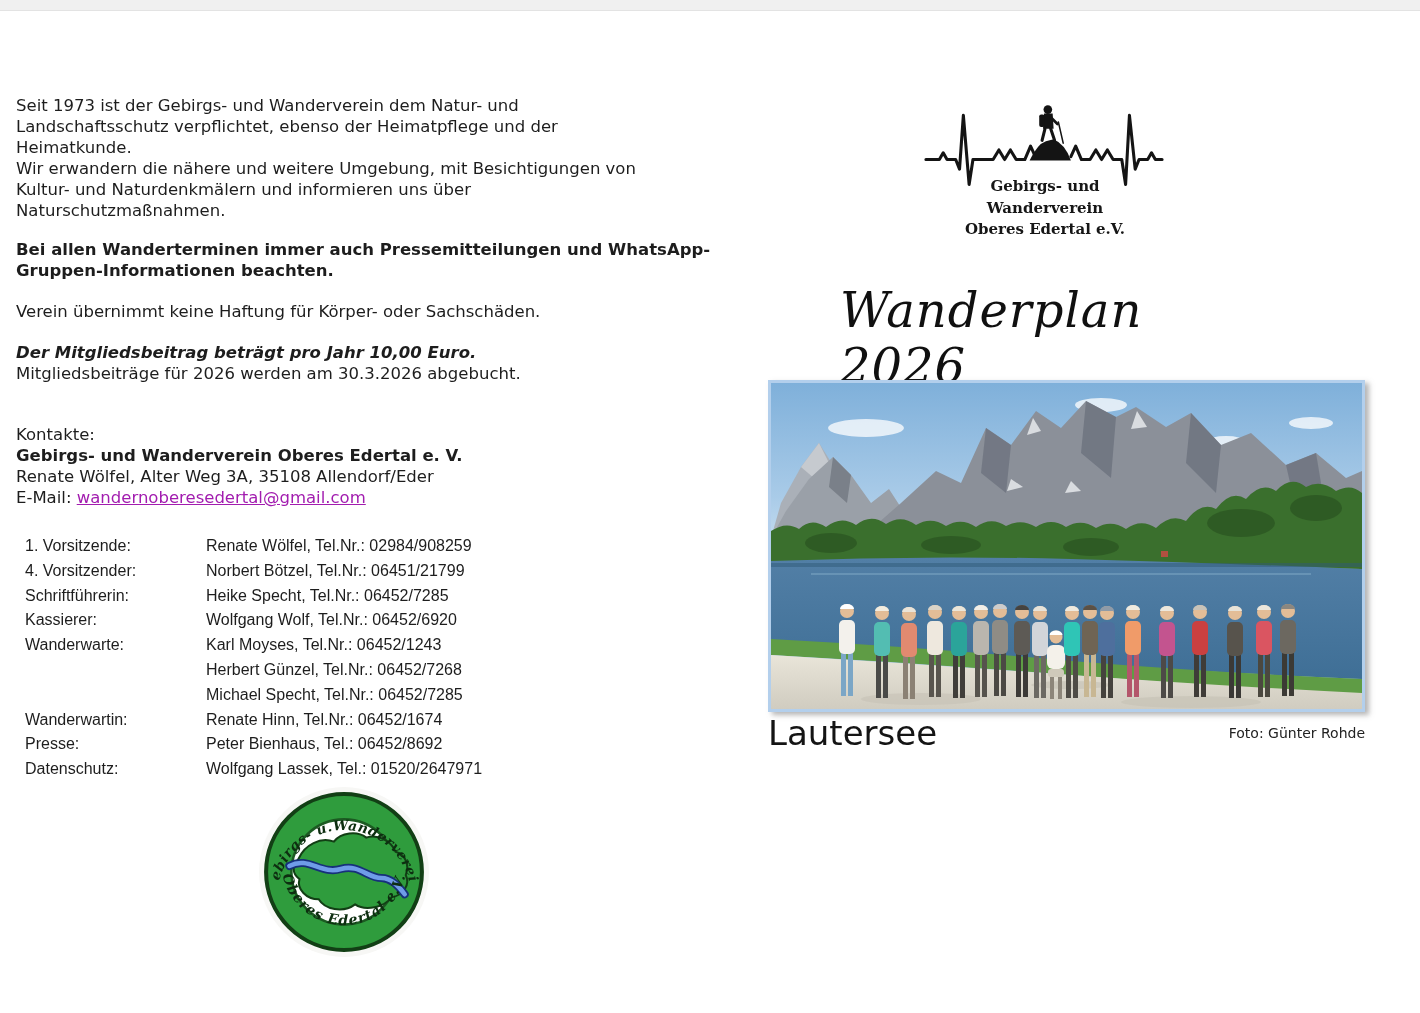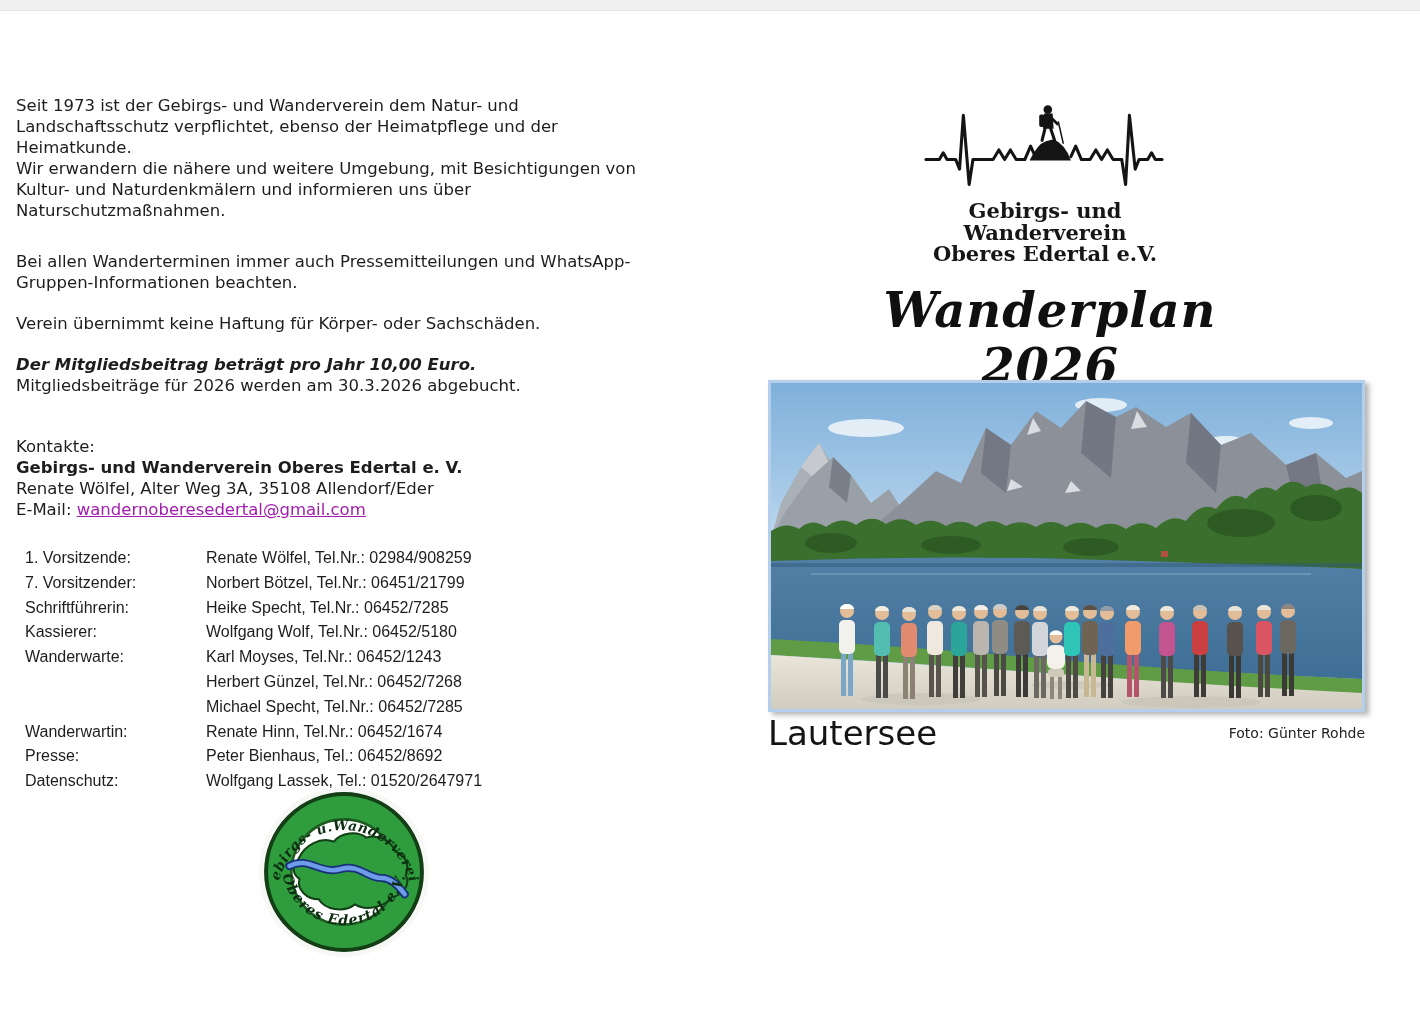--- a/index.html
+++ b/index.html
@@ -4,41 +4,41 @@
 <style>
   html,body{margin:0;padding:0;}
   body{width:1420px;height:1013px;background:#ffffff;overflow:hidden;position:relative;
        font-family:"DejaVu Sans",sans-serif;color:#1d1d1d;}
   .topbar{position:absolute;left:0;top:0;width:1420px;height:10px;background:#f0f0f0;border-bottom:1px solid #e3e3e3;}
 
   
   .left-col{position:absolute;left:16px;top:95px;width:700px;font-size:16.5px;line-height:21px;}
   .tline{white-space:nowrap;}
   .para{margin:0;}
-  .gap18{margin-top:30px;}
+  .gap18{margin-top:18px;font-weight:bold;}
   .gap20{margin-top:20px;}
   .gap24{margin-top:40px;}
   .bolditalic{font-weight:bold;font-style:italic;}
   .bold{font-weight:bold;}
   .email{color:#a21caf;text-decoration:underline;cursor:pointer;}
 
   .contacts{margin-top:26px;padding-left:9px;font-family:"Liberation Sans",sans-serif;
             font-size:16px;line-height:24.8px;}
   .crow{display:flex;}
   .crole{width:181px;flex:0 0 181px;}
   .centry{flex:1;white-space:nowrap;}
 
   .badge-wrap{position:absolute;left:242px;top:691px;width:172px;height:172px;}
 
   
   .ekg{position:absolute;left:918px;top:100px;width:252px;height:96px;}
-  .wordmark{position:absolute;left:920px;top:200px;width:250px;text-align:center;
-            font-family:"DejaVu Serif",serif;font-weight:bold;font-size:21px;line-height:21.5px;color:#161616;}
-  .title{position:absolute;left:840px;top:282px;width:420px;margin:0;text-align:center;
-         font-family:"DejaVu Serif",serif;font-style:italic;font-weight:bold;font-size:48px;
+  .wordmark{position:absolute;left:920px;top:176px;width:250px;text-align:center;
+            font-family:"DejaVu Serif",serif;font-weight:bold;font-size:15px;line-height:21.5px;color:#161616;}
+  .title{position:absolute;left:840px;top:282px;width:420px;margin:0;text-align:left;
+         font-family:"DejaVu Serif",serif;font-style:italic;font-weight:normal;font-size:48px;
          letter-spacing:1px;color:#101010;}
   .photo{position:absolute;left:768px;top:380px;width:591px;height:326px;
          border:3px solid #b3cfec;box-shadow:4px 3px 5px rgba(110,110,110,.5);background:#9cc0e0;}
   .photo svg{display:block;}
   .caption-row{position:absolute;left:768px;top:714px;width:597px;height:38px;
                display:flex;justify-content:space-between;align-items:center;}
   .caption{font-size:34px;color:#141414;}
   .credit{font-size:14px;color:#222;}
 </style>
 </head>
@@ -77,30 +77,30 @@
     <div class="tline">Renate Wölfel, Alter Weg 3A, 35108 Allendorf/Eder</div>
     <div class="tline"><span>E-Mail: </span><a class="email">wandernoberesedertal@gmail.com</a></div>
   </div>
 
   <div class="contacts">
       <div class="crow">
         <div class="crole">1. Vorsitzende:</div>
         <div class="centry">Renate Wölfel, Tel.Nr.: 02984/908259</div>
       </div>
       <div class="crow">
-        <div class="crole">7. Vorsitzender:</div>
+        <div class="crole">4. Vorsitzender:</div>
         <div class="centry">Norbert Bötzel, Tel.Nr.: 06451/21799</div>
       </div>
       <div class="crow">
         <div class="crole">Schriftführerin:</div>
         <div class="centry">Heike Specht, Tel.Nr.: 06452/7285</div>
       </div>
       <div class="crow">
         <div class="crole">Kassierer:</div>
-        <div class="centry">Wolfgang Wolf, Tel.Nr.: 06452/5180</div>
+        <div class="centry">Wolfgang Wolf, Tel.Nr.: 06452/6920</div>
       </div>
       <div class="crow">
         <div class="crole">Wanderwarte:</div>
         <div class="centry">Karl Moyses, Tel.Nr.: 06452/1243</div>
       </div>
       <div class="crow">
         <div class="crole"></div>
         <div class="centry">Herbert Günzel, Tel.Nr.: 06452/7268</div>
       </div>
       <div class="crow">

